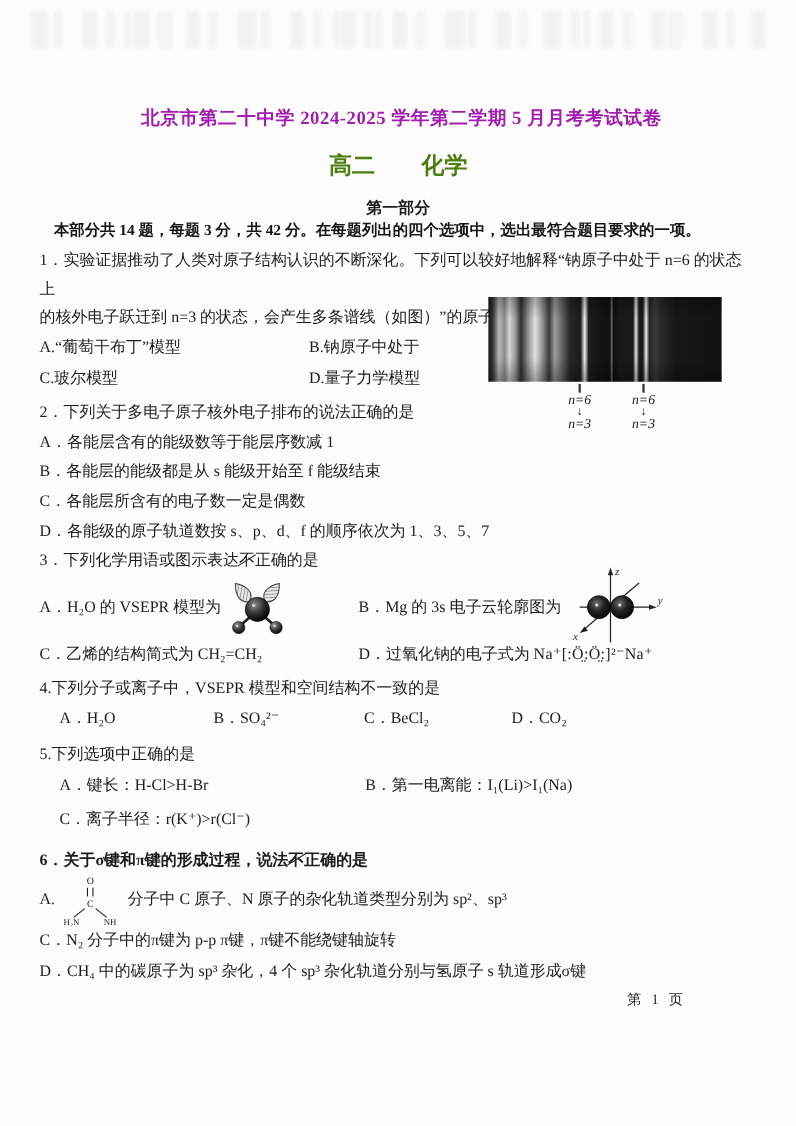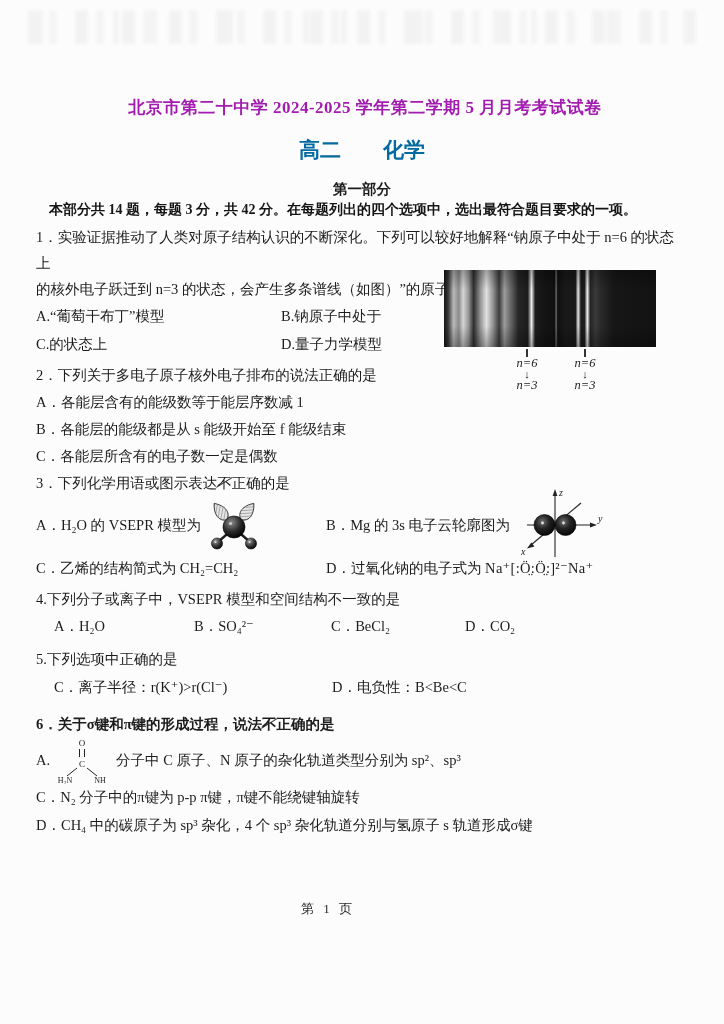--- a/index.html
+++ b/index.html
@@ -15,21 +15,21 @@
       repeating-linear-gradient(90deg,#555 0 13px,transparent 13px 21px,#777 21px 29px,transparent 29px 47px),
       repeating-linear-gradient(90deg,transparent 0 9px,#666 9px 15px,transparent 15px 38px);
     background-size:100% 14px;background-repeat:repeat-y;
   }
   .title{
     position:absolute;top:96px;left:3px;width:100%;margin:0;
     text-align:center;font-size:17px;font-weight:bold;letter-spacing:.5px;color:#a21caf;
   }
   .subtitle{
     position:absolute;top:136px;left:0;width:100%;margin:0;
-    text-align:center;font-size:21px;font-weight:bold;color:#0369a1;
+    text-align:center;font-size:21px;font-weight:bold;color:#4d7c0f;
   }
   .section{
     position:absolute;top:180px;left:0;width:100%;
     text-align:center;font-size:14.5px;font-weight:600;
   }
   .instructions{
     position:absolute;top:201px;left:49px;width:660px;
     font-size:14px;font-weight:bold;color:#151515;
   }
   .content{position:absolute;top:224px;left:36px;width:652px;font-size:14.5px;}
@@ -78,22 +78,22 @@
   }
   .spec-label{
     position:absolute;top:79px;width:44px;display:flex;flex-direction:column;align-items:center;
     font-style:italic;font-size:12.5px;line-height:13px;color:#222;justify-content:center;
   }
   .spec-label .tick{width:1.5px;height:8px;background:#333;display:block;}
   .spec-label .arr{font-style:normal;font-size:11px;line-height:9px;color:#222;}
   .g1{left:61px;}
   .g2{left:119px;}
   .footer{
-    position:absolute;top:900px;left:0;width:100%;text-align:center;
-    padding-right:68px;box-sizing:border-box;font-size:13px;color:#2a2a2a;letter-spacing:3px;
+    position:absolute;top:900px;left:0;width:100%;text-align:right;
+    padding-right:100px;box-sizing:border-box;font-size:13px;color:#2a2a2a;letter-spacing:3px;
   }
   svg text{font-family:"Liberation Serif","DejaVu Serif",serif;}
   .formula{letter-spacing:.3px;}
 </style>
 </head>
 <body>
 
 <div class="bleed"></div>
 
 <h1 class="title">北京市第二十中学 2024-2025 学年第二学期 5 月月考考试试卷</h1>
@@ -103,28 +103,29 @@
 
 <div class="content">
 
   <div class="stem-line">1．实验证据推动了人类对原子结构认识的不断深化。下列可以较好地解释“钠原子中处于 n=6 的状态上</div>
   <div class="stem-line">的核外电子跃迁到 n=3 的状态，会产生多条谱线（如图）”的原子结构模型是</div>
   <div class="optrow">
     <div class="col245">A.“葡萄干布丁”模型</div>
     <div>B.钠原子中处于</div>
   </div>
   <div class="optrow">
-    <div class="col245">C.的状态上</div>
+    <div class="col245">C.玻尔模型</div>
     <div>D.量子力学模型</div>
   </div>
 
   <div class="q2line mt4">2．下列关于多电子原子核外电子排布的说法正确的是</div>
   <div class="q2line">A．各能层含有的能级数等于能层序数减 1</div>
   <div class="q2line">B．各能层的能级都是从 s 能级开始至 f 能级结束</div>
   <div class="q2line">C．各能层所含有的电子数一定是偶数</div>
+  <div class="q2line">D．各能级的原子轨道数按 s、p、d、f 的顺序依次为 1、3、5、7</div>
 
   <div class="stem-line">
     <span>3．下列化学用语或图示表达</span><span class="neg">不</span><span>正确的是</span>
   </div>
   <div class="optrow q3ab">
     <div class="col290 opt-with-img">
       <span>A．H₂O 的 VSEPR 模型为</span>
       <svg width="60" height="56" viewBox="0 0 60 56">
         <defs>
           <pattern id="hatch" width="3" height="3" patternUnits="userSpaceOnUse" patternTransform="rotate(48)">
@@ -195,22 +196,25 @@
   <div class="stem-line mt4">4.下列分子或离子中，VSEPR 模型和空间结构不一致的是</div>
   <div class="optrow pl18" style="line-height:28px;">
     <div class="w140">A．H₂O</div>
     <div class="w137">B．SO₄²⁻</div>
     <div class="w134">C．BeCl₂</div>
     <div>D．CO₂</div>
   </div>
 
   <div class="stem-line mt6">5.下列选项中正确的是</div>
   <div class="optrow pl18 q5row">
+    <div class="col278">A．键长：H-Cl&gt;H-Br</div>
+    <div>B．第一电离能：I₁(Li)&gt;I₁(Na)</div>
+  </div>
+  <div class="optrow pl18 q5row">
     <div class="col278">C．离子半径：r(K⁺)&gt;r(Cl⁻)</div>
-    <div>D．电负性：B&lt;Be&lt;C</div>
   </div>
 
   <div class="stem-line mt8">
     <span>6．关于σ键和π键的形成过程，说法</span><span class="neg">不</span><span>正确的是</span>
   </div>
   <div class="q6a">
     <span>A.</span>
     <svg width="54" height="48" viewBox="0 0 54 48">
       <text x="26" y="10" font-size="9" text-anchor="middle" fill="#1c1c1c">O</text>
       <line x1="23.5" y1="13" x2="23.5" y2="21" stroke="#222" stroke-width="1"></line>

